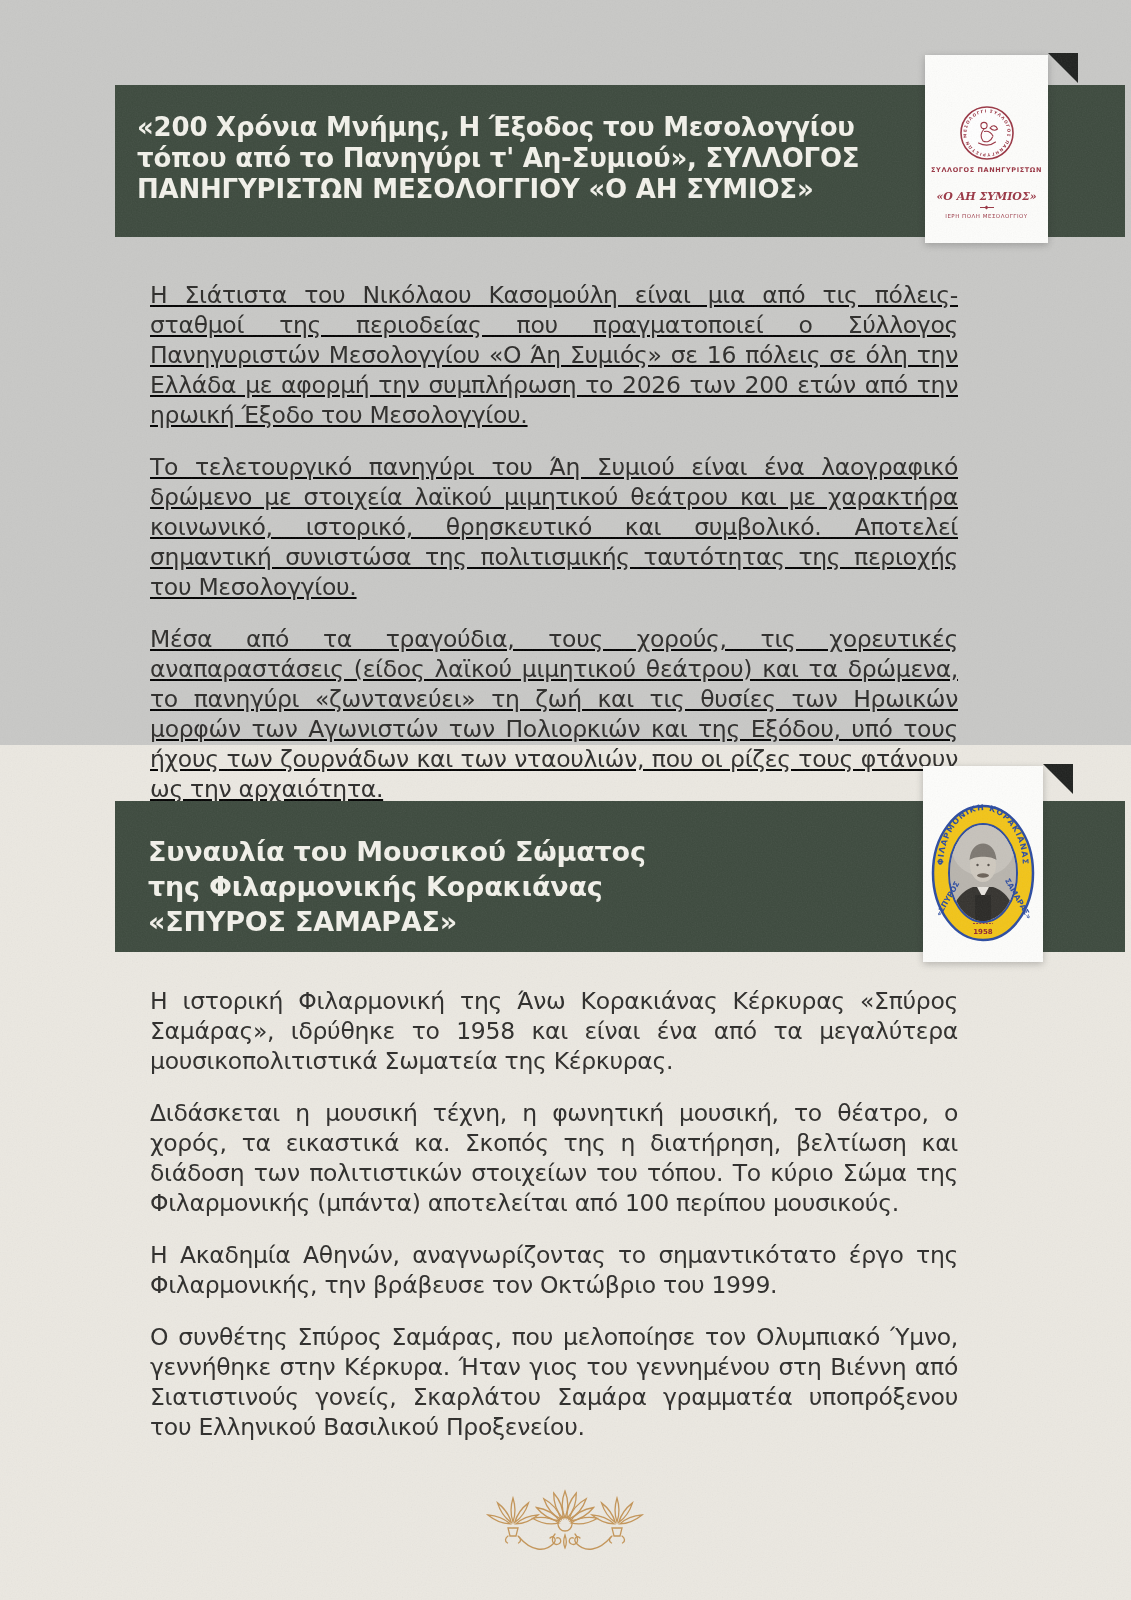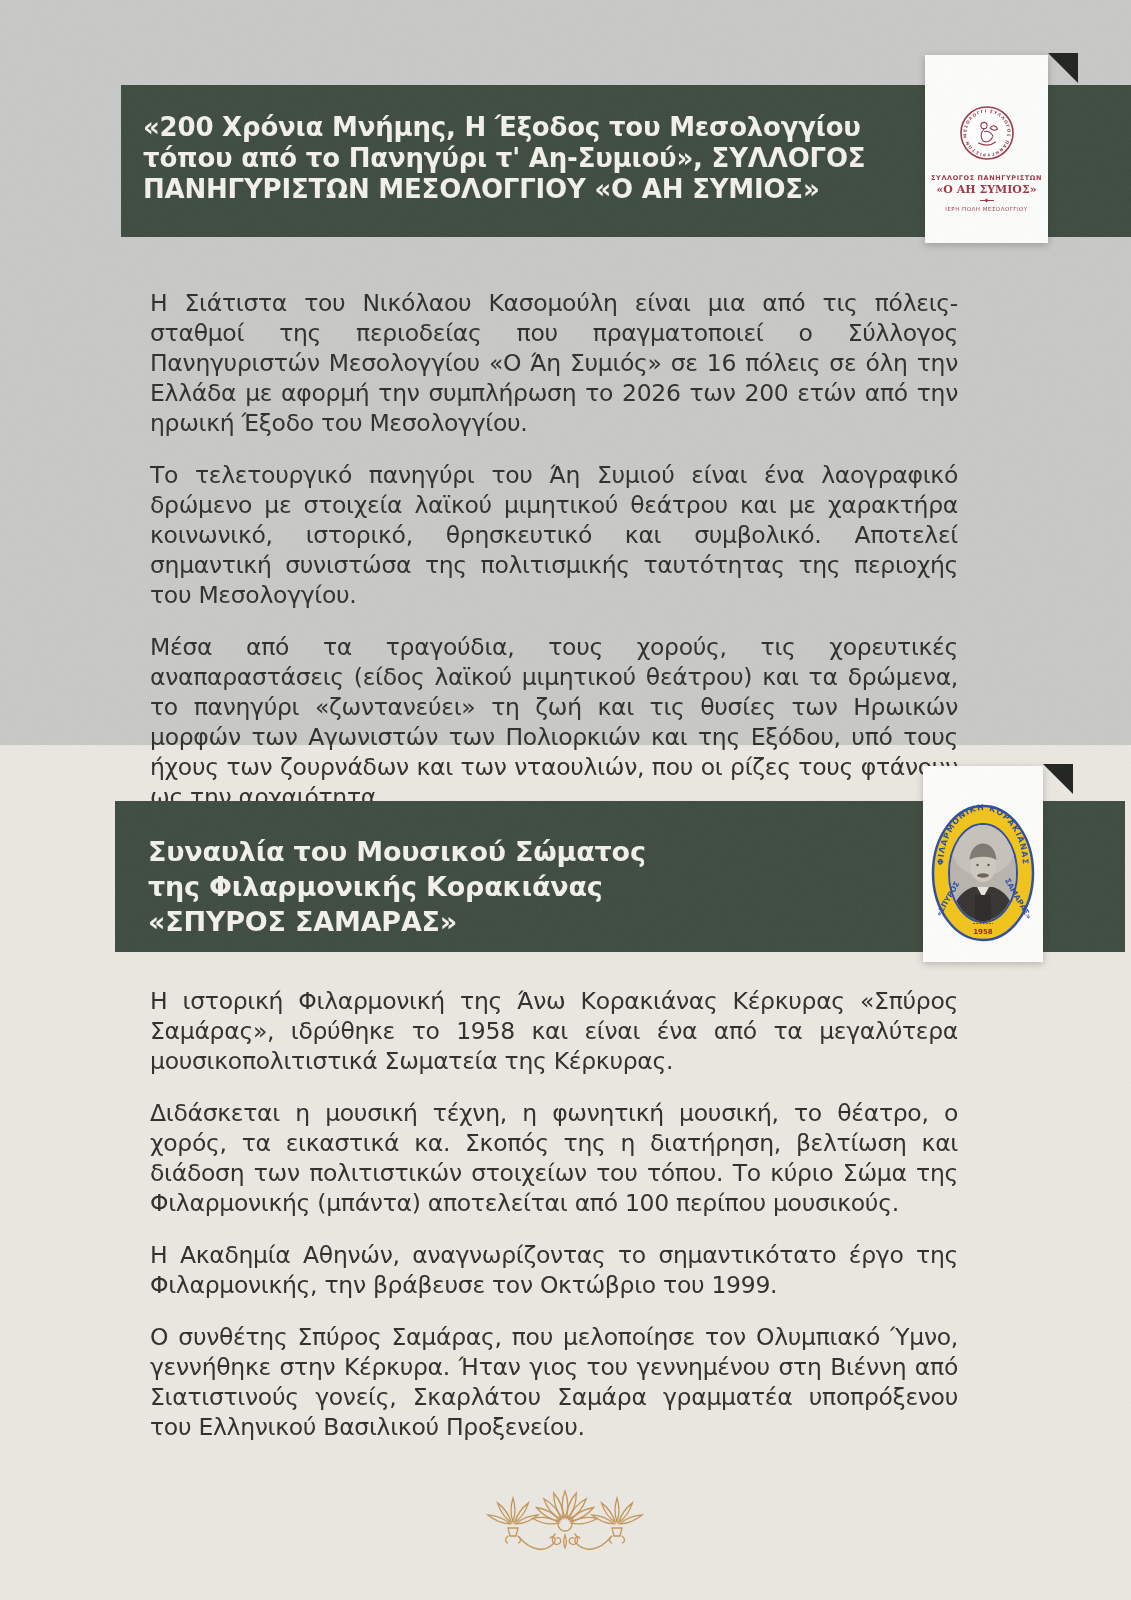--- a/index.html
+++ b/index.html
@@ -7,44 +7,44 @@
     width:1131px;height:1600px;position:relative;overflow:hidden;
     font-family:"DejaVu Sans",sans-serif;
     background:#c9c9c7;
   }
   .bg-top{position:absolute;left:0;top:0;width:1131px;height:745px;background:#c8c8c6;}
   .bg-bottom{position:absolute;left:0;top:745px;width:1131px;height:855px;background:#ebe8e1;}
   .noise{position:absolute;left:0;top:0;width:1131px;height:1600px;pointer-events:none;z-index:9;}
 
   .banner{position:absolute;left:115px;width:1010px;background:#3d4a3e;z-index:2;
           box-sizing:border-box;color:#f2f1ea;font-weight:bold;}
-  .banner-1{top:85px;height:152px;padding:27px 0 0 22px;font-size:26px;line-height:31px;margin-left:6px;}
+  .banner-1{top:85px;height:152px;padding:27px 0 0 22px;font-size:26px;line-height:31px;}
   .banner-2{top:801px;height:151px;padding:33px 0 0 33px;font-size:27px;line-height:35px;}
   .banner .line{display:block;letter-spacing:-0.2px;}
 
   .card{position:absolute;background:#fdfdfb;z-index:3;box-shadow:0 2px 7px rgba(40,40,40,.28);
         display:flex;flex-direction:column;align-items:center;}
   .card-1{left:925px;top:55px;width:123px;height:188px;}
   .card-2{left:923px;top:766px;width:120px;height:196px;}
   .fold{position:absolute;width:30px;height:30px;background:#1f211f;z-index:2;
         clip-path:polygon(0 0,100% 0,100% 100%);}
   .fold-1{left:1048px;top:53px;}
   .fold-2{left:1043px;top:764px;}
 
   .seal-svg{margin-top:48px;}
-  .card1-l1{margin-top:11px;font-size:6.5px;letter-spacing:.6px;color:#9a3644;font-weight:bold;white-space:nowrap;}
-  .card1-l2{margin-top:1px;font-family:"DejaVu Serif",serif;font-size:11px;font-weight:bold;color:#9a3644;white-space:nowrap;}
+  .card1-l1{margin-top:3px;font-size:6.5px;letter-spacing:.6px;color:#9a3644;font-weight:bold;white-space:nowrap;}
+  .card1-l2{margin-top:16px;font-family:"DejaVu Serif",serif;font-size:11px;font-weight:bold;color:#9a3644;white-space:nowrap;font-style:italic;}
   .card1-orn{margin-top:3px;width:14px;height:3px;display:flex;align-items:center;justify-content:center;}
   .card1-orn .bar{width:14px;height:1px;background:#9a3644;position:relative;}
   .card1-orn .dot{position:absolute;left:5.5px;top:-1px;width:3px;height:3px;background:#9a3644;transform:rotate(45deg);}
   .card1-l3{margin-top:4px;font-size:5.5px;letter-spacing:.5px;color:#9a3644;white-space:nowrap;}
   .emblem-svg{margin-top:37px;}
 
   .body-block{position:absolute;left:150px;width:808px;z-index:2;}
-  .body-1{top:288px;}
+  .body-1{top:280px;text-decoration:underline;}
   .body-2{top:986px;}
   .body-block p{margin:0 0 22px;font-size:23.5px;line-height:30px;letter-spacing:-0.3px;
                 text-align:justify;color:#2e2d2b;}
   .ornament{position:absolute;left:483px;top:1478px;z-index:2;}
 </style>
 </head>
 <body>
 
 <div class="bg-top"></div>
 <div class="bg-bottom"></div>

